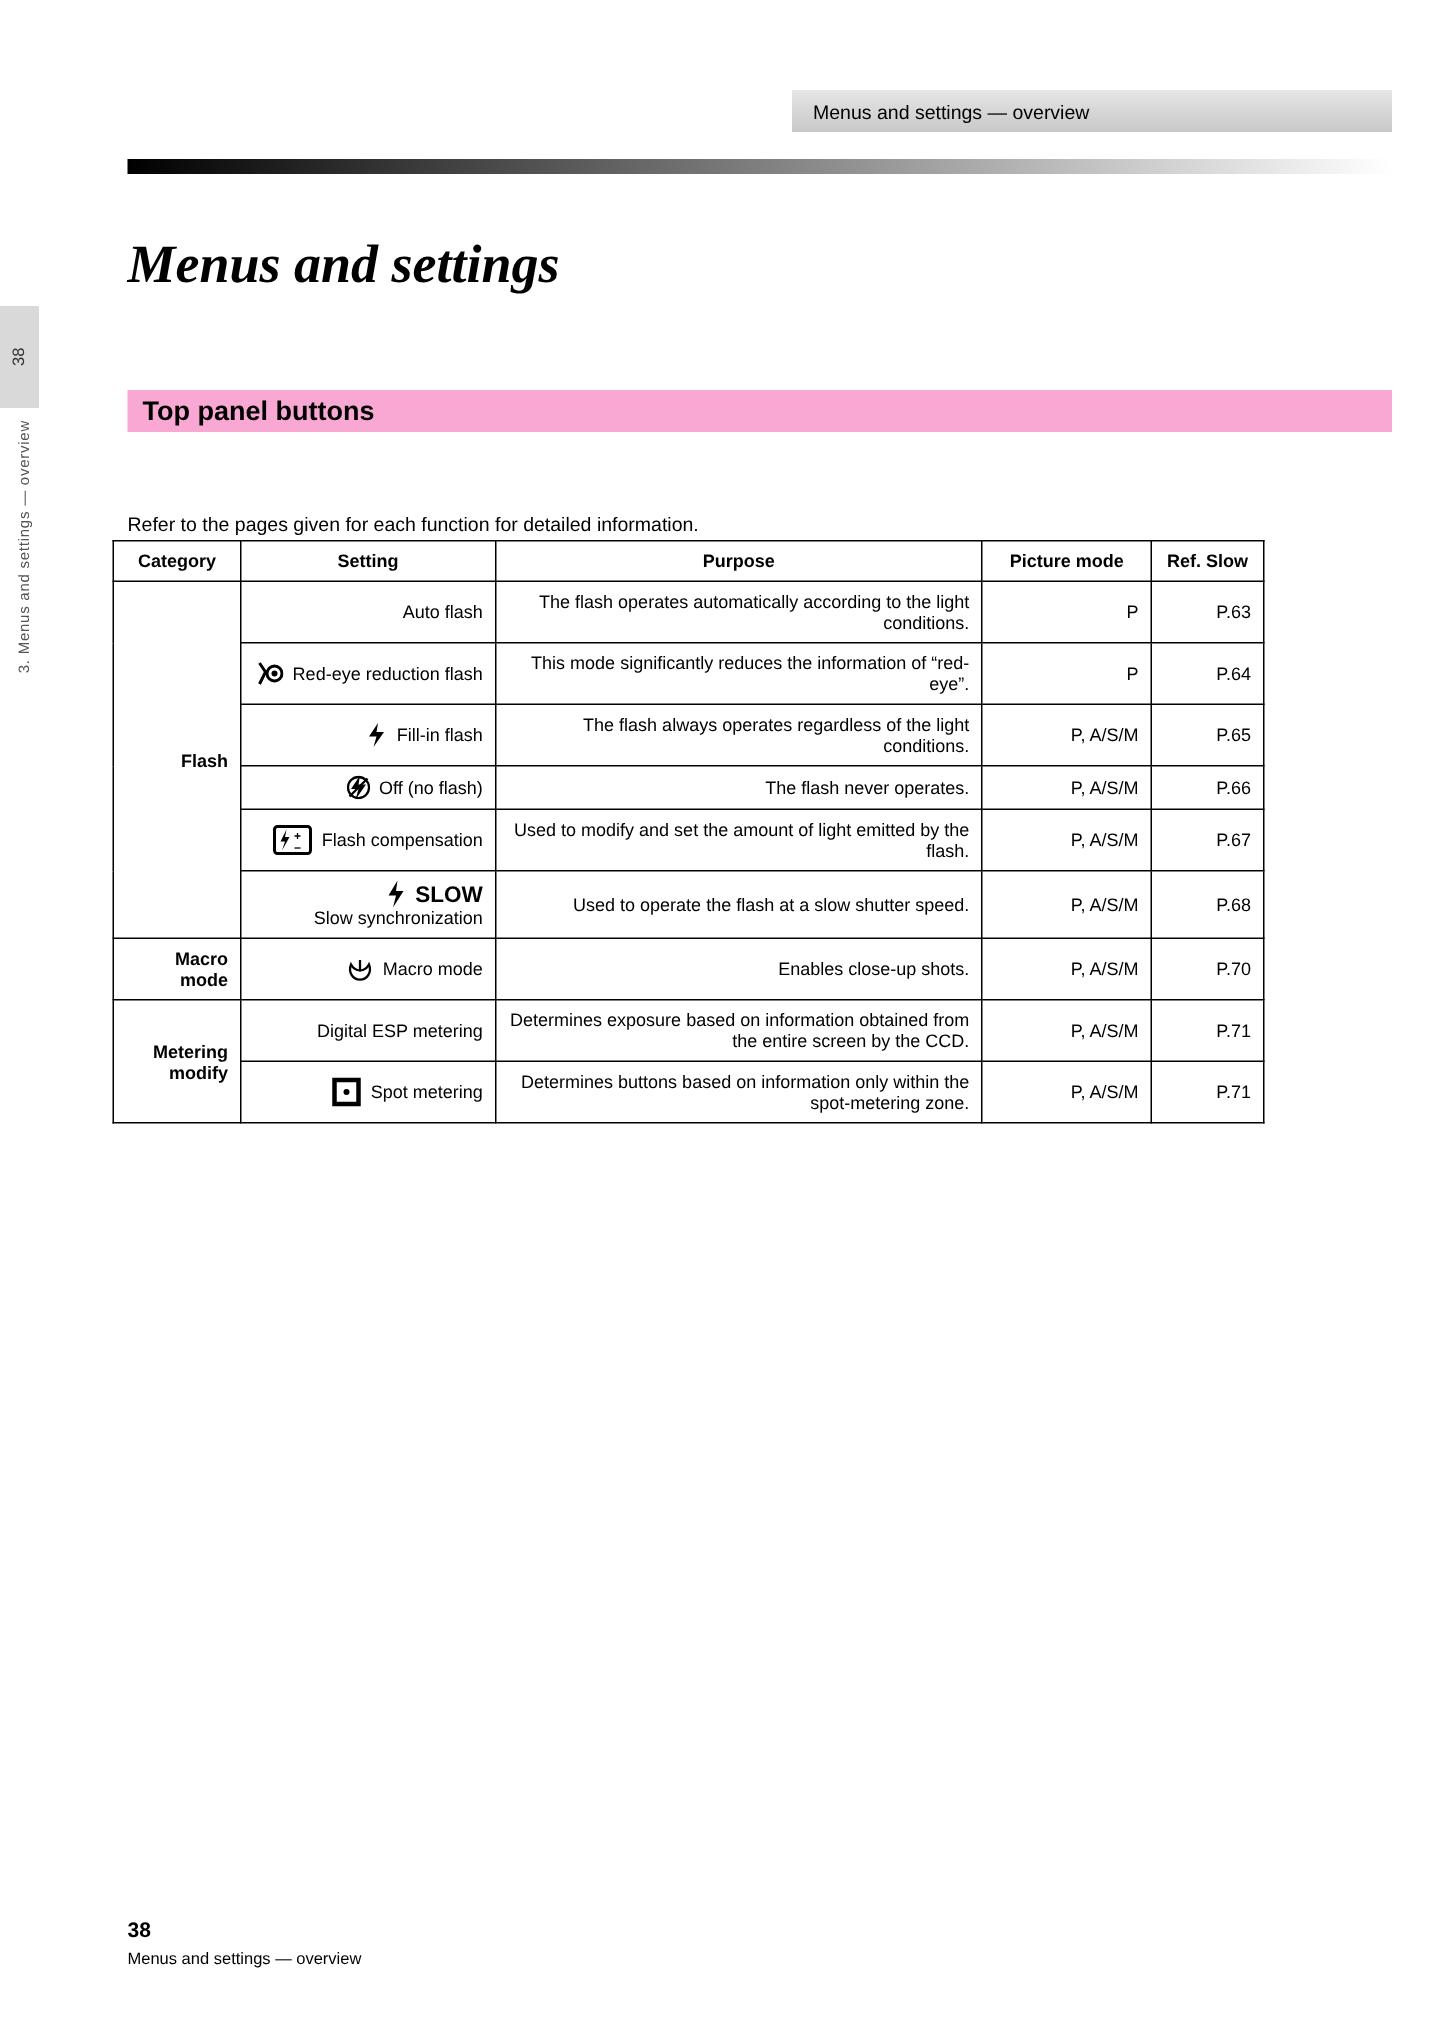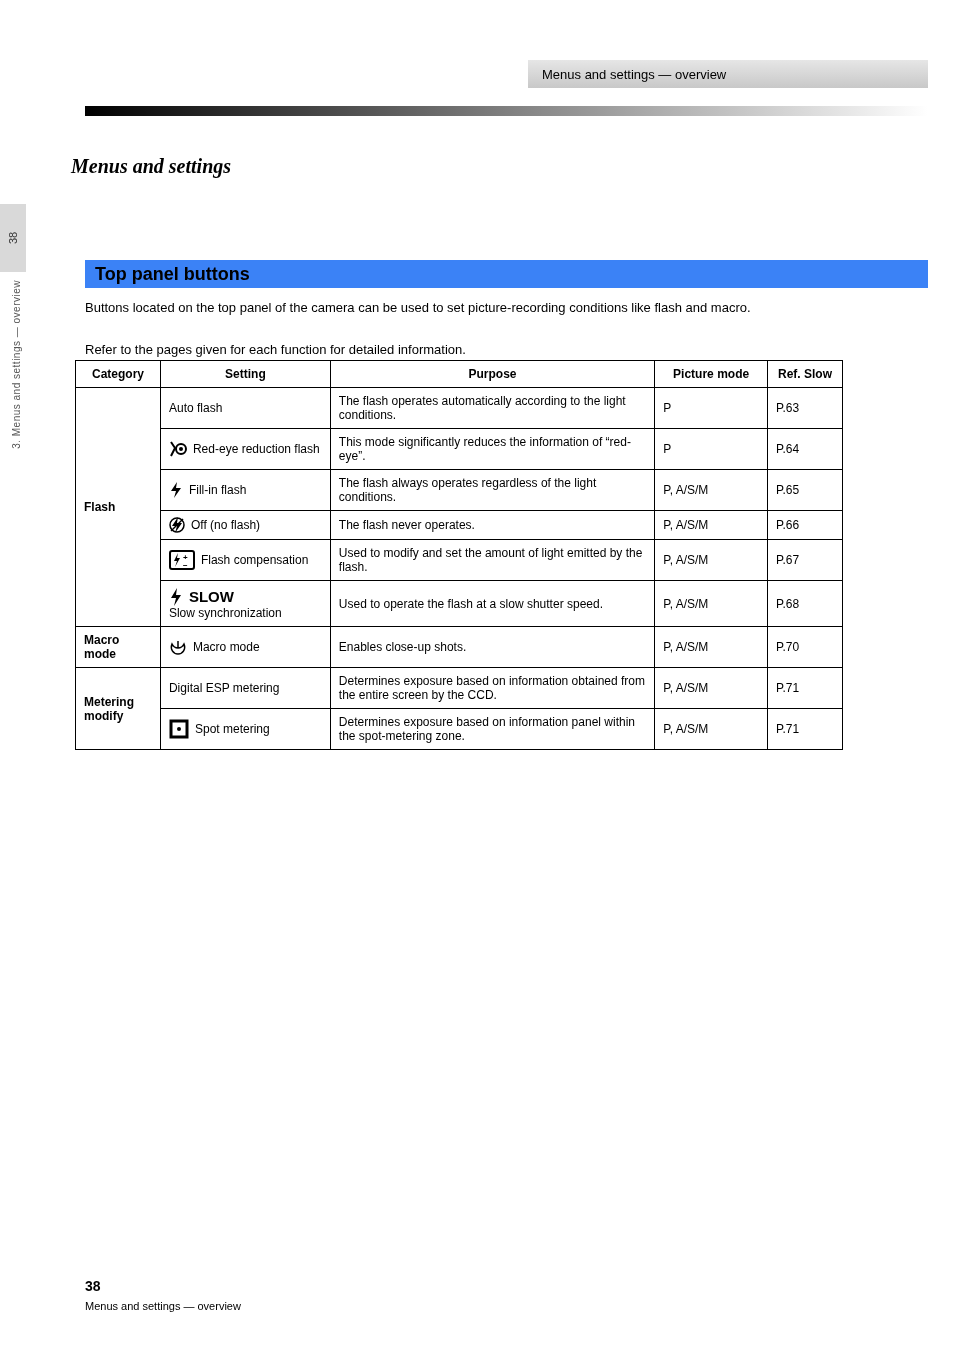--- a/index.html
+++ b/index.html
@@ -47,34 +47,34 @@
     color: #333;
     display: flex;
     align-items: center;
     justify-content: center;
     writing-mode: vertical-rl;
     transform: rotate(180deg);
     padding: 4px 2px;
   }
   .page-title {
     position: absolute;
-    left: 71px;
+    left: 85px;
     top: 155px;
     font-family: "Times New Roman", serif;
-    font-size: 20px;
+    font-size: 36px;
     font-weight: bold;
     font-style: italic;
   }
   .section-bar {
     position: absolute;
     left: 85px;
     top: 260px;
     width: 843px;
     height: 28px;
-    background: #3b82f6;
+    background: #f9a8d4;
     display: flex;
     align-items: center;
     padding: 0 10px;
     font-size: 18px;
     font-weight: bold;
   }
   .section-note {
     position: absolute;
     left: 85px;
     top: 300px;
@@ -91,21 +91,21 @@
     left: 75px;
     top: 360px;
     width: 768px;
     border-collapse: collapse;
   }
   .table th, .table td {
     border: 1px solid #000;
     font-size: 12px;
     vertical-align: middle;
     padding: 6px 8px;
-    text-align: left;
+    text-align: right;
   }
   .table th {
     font-weight: bold;
     text-align: center;
   }
   .col-category { width: 85px; }
   .col-setting  { width: 170px; }
   .col-purpose  { width: 325px; }
   .col-mode     { width: 113px; }
   .col-page     { width: 75px; text-align: center;}
@@ -146,21 +146,20 @@
 <div class="page">
   <div class="header-tab">Menus and settings — overview</div>
   <div class="grad-rule"></div>
 
   <div class="page-num-tab">38</div>
   <div class="side-running">3. Menus and settings — overview</div>
 
   <div class="page-title">Menus and settings</div>
 
   <div class="section-bar">Top panel buttons</div>
-  <div class="section-note">Buttons located on the top panel of the camera can be used to set picture-recording conditions like flash and macro.</div>
   <div class="section-help">Refer to the pages given for each function for detailed information.</div>
 
   <table class="table">
     <thead>
       <tr>
         <th class="col-category">Category</th>
         <th class="col-setting">Setting</th>
         <th class="col-purpose">Purpose</th>
         <th class="col-mode">Picture mode</th>
         <th class="col-page">Ref. Slow</th>
@@ -268,21 +267,21 @@
       </tr>
 
       <tr>
         <td><span class="icon-slot">
               <span><svg width="20" height="20" viewBox="0 0 20 20">
                   <rect x="2" y="2" width="16" height="16" fill="none" stroke="#000" stroke-width="3"></rect>
                   <circle cx="10" cy="10" r="2" fill="#000"></circle>
                 </svg></span>
               <span>Spot metering</span>
             </span></td>
-        <td>Determines exposure based on information panel within the spot-metering zone.</td>
+        <td>Determines buttons based on information only within the spot-metering zone.</td>
         <td class="center">P, A/S/M</td>
         <td class="center">P.71</td>
       </tr>
     </tbody>
   </table>
 
   <div class="footer-pn">38</div>
   <div class="footer-sub">Menus and settings — overview</div>
 </div>
 

